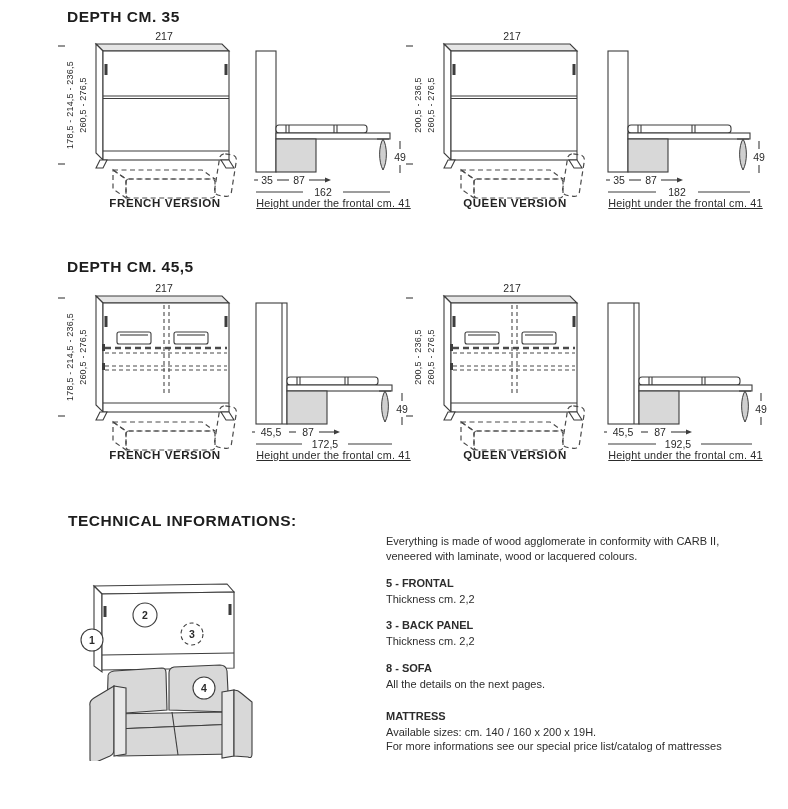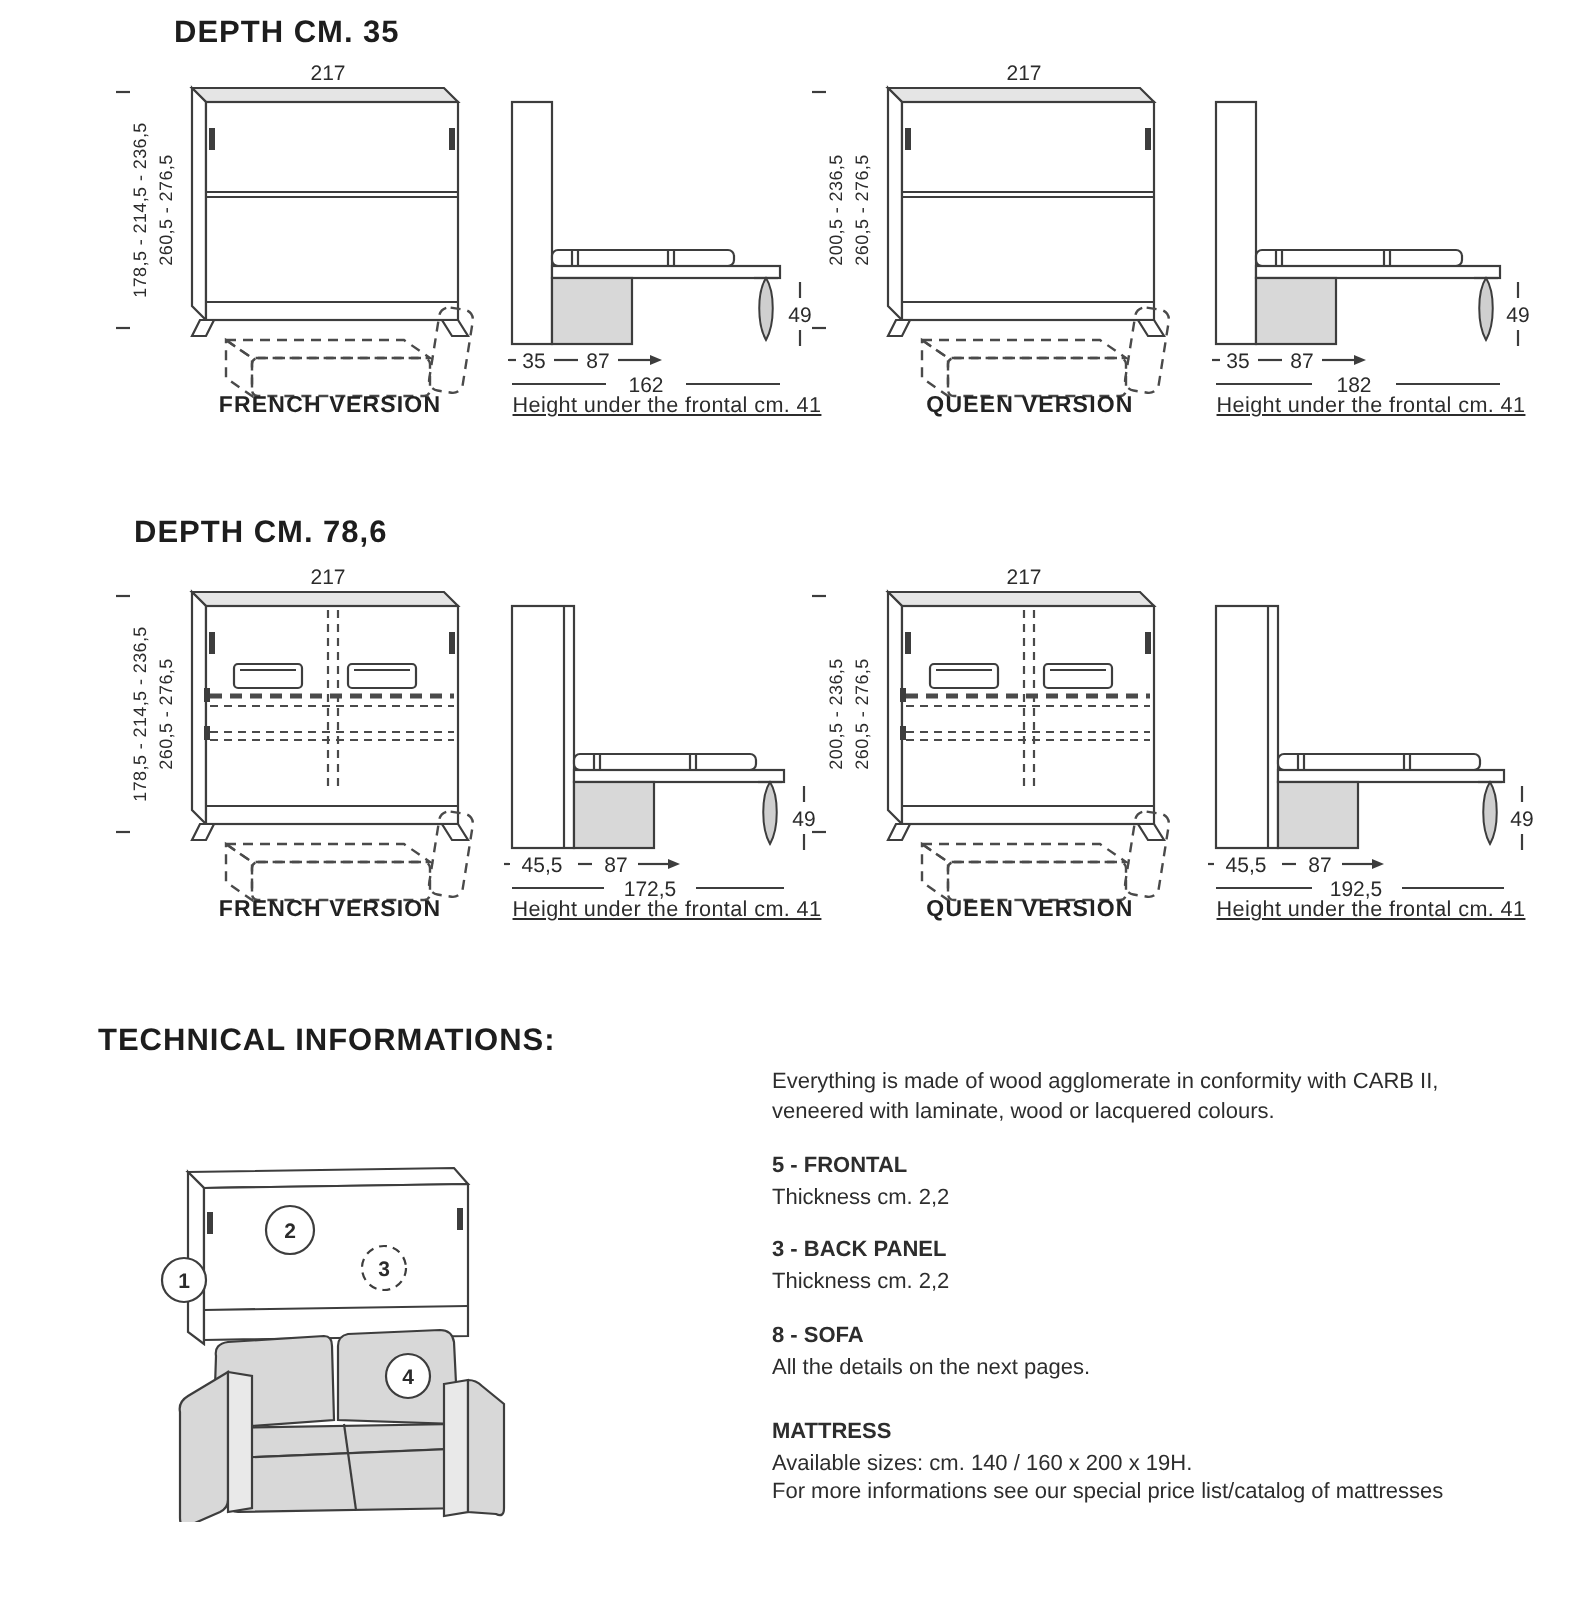--- a/index.html
+++ b/index.html
@@ -30,21 +30,21 @@
   .tech-item.big-gap{margin-top:17px;}
   .tech-h{font-weight:bold;margin:0 0 1px 0;}
   .tech-b{margin:0;white-space:pre-line;}
   .callout-txt{font-size:10.5px;font-weight:bold;}
 </style>
 </head>
 <body>
 
 <div class="page">
 
-  <div class="abs sec-title" style="left:67px;top:8px;margin-left:20px;">DEPTH CM. 35</div>
+  <div class="abs sec-title" style="left:67px;top:8px;">DEPTH CM. 35</div>
 
   <svg class="abs" style="left:56px;top:30px;" width="185" height="172" viewBox="0 0 185 172">
     <text class="dim" x="108" y="10" text-anchor="middle">217</text>
     <line class="ln" x1="2" y1="16" x2="9" y2="16"></line>
       <line class="ln" x1="2" y1="134" x2="9" y2="134"></line>
     <text class="dimv" x="14" y="78" text-anchor="middle" transform="rotate(-90 14 75)">178,5 - 214,5 - 236,5</text>
     <text class="dimv" x="27" y="78" text-anchor="middle" transform="rotate(-90 27 75)">260,5 - 276,5</text>
     <polygon class="topface" points="40,14 166,14 173,21 47,21"></polygon>
     <polygon class="lnf" points="40,14 47,21 47,130 40,123"></polygon>
     <rect class="lnf" x="47" y="21" width="126" height="109"></rect>
@@ -130,21 +130,21 @@
       <polygon class="hdl" points="79,131.5 85,134 79,136.5"></polygon>
     <line class="ln" x1="10" y1="146" x2="58" y2="146"></line>
     <text class="dim" x="79" y="150" text-anchor="middle">182</text>
     <line class="ln" x1="100" y1="146" x2="152" y2="146"></line>
     <line class="ln" x1="161" y1="95" x2="161" y2="103"></line>
     <text class="dim" x="161" y="115" text-anchor="middle">49</text>
     <line class="ln" x1="161" y1="119" x2="161" y2="127"></line>
   </svg>
   <div class="abs caption" style="left:598px;top:197px;width:175px;">Height under the frontal cm. 41</div>
 
-  <div class="abs sec-title" style="left:67px;top:258px;">DEPTH CM. 78,6</div>
+  <div class="abs sec-title" style="left:67px;top:258px;">DEPTH CM. 45,5</div>
 
   <svg class="abs" style="left:56px;top:282px;" width="185" height="172" viewBox="0 0 185 172">
     <text class="dim" x="108" y="10" text-anchor="middle">217</text>
     <line class="ln" x1="2" y1="16" x2="9" y2="16"></line>
       <line class="ln" x1="2" y1="134" x2="9" y2="134"></line>
     <text class="dimv" x="14" y="78" text-anchor="middle" transform="rotate(-90 14 75)">178,5 - 214,5 - 236,5</text>
     <text class="dimv" x="27" y="78" text-anchor="middle" transform="rotate(-90 27 75)">260,5 - 276,5</text>
     <polygon class="topface" points="40,14 166,14 173,21 47,21"></polygon>
     <polygon class="lnf" points="40,14 47,21 47,130 40,123"></polygon>
     <rect class="lnf" x="47" y="21" width="126" height="109"></rect>
@@ -252,21 +252,21 @@
       <polygon class="hdl" points="88,131.5 94,134 88,136.5"></polygon>
     <line class="ln" x1="10" y1="146" x2="58" y2="146"></line>
     <text class="dim" x="80" y="150" text-anchor="middle">192,5</text>
     <line class="ln" x1="103" y1="146" x2="154" y2="146"></line>
     <line class="ln" x1="163" y1="95" x2="163" y2="103"></line>
     <text class="dim" x="163" y="115" text-anchor="middle">49</text>
     <line class="ln" x1="163" y1="119" x2="163" y2="127"></line>
   </svg>
   <div class="abs caption" style="left:598px;top:449px;width:175px;">Height under the frontal cm. 41</div>
 
-  <div class="abs sec-title" style="left:49px;top:512px;">TECHNICAL INFORMATIONS:</div>
+  <div class="abs sec-title" style="left:68px;top:512px;">TECHNICAL INFORMATIONS:</div>
 
   <svg class="abs" style="left:62px;top:546px;" width="215" height="215" viewBox="0 0 215 215">
 
     <polygon class="lnf" points="32,40 165,38 172,46 40,48"></polygon>
     <polygon class="lnf" points="32,40 40,48 40,126 32,120"></polygon>
     <polygon class="lnf" points="40,48 172,46 172,122 40,124"></polygon>
     <rect class="hdl" x="41.5" y="60" width="3" height="11"></rect>
     <rect class="hdl" x="166.5" y="58" width="3" height="11"></rect>
     <line class="ln" x1="40" y1="109" x2="172" y2="107"></line>
 

